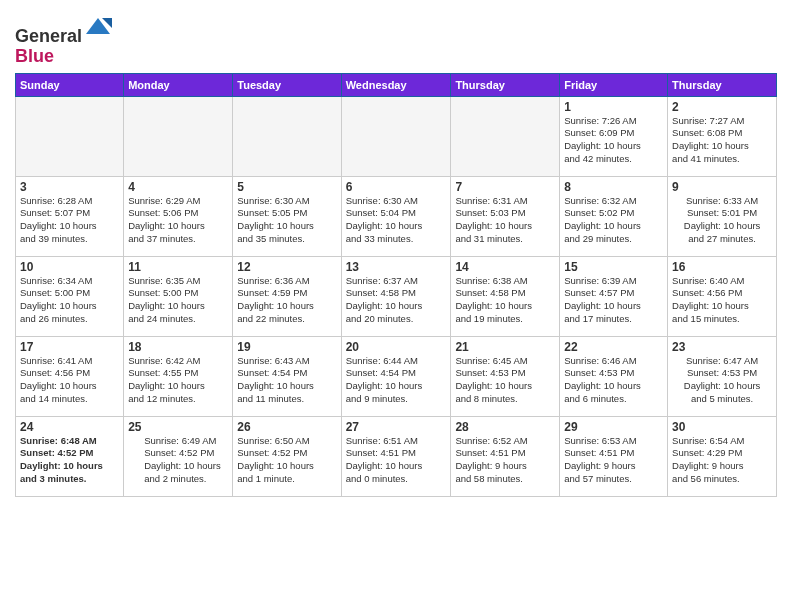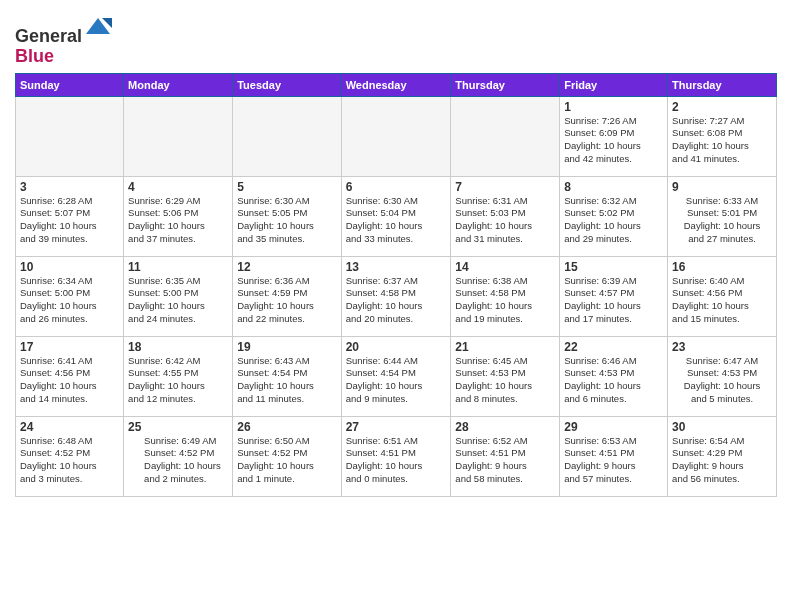--- a/index.html
+++ b/index.html
@@ -296,21 +296,21 @@
             <span class="day-number">23</span>
             <div class="day-info" style="white-space: pre-line; text-align: center;">Sunrise: 6:47 AM
 Sunset: 4:53 PM
 Daylight: 10 hours
 and 5 minutes.</div>
           </td>
         </tr>
         <tr>
           <td>
             <span class="day-number">24</span>
-            <div class="day-info" style="white-space: pre-line;">Sunrise: 6:48 AM
+            <div class="day-info" style="white-space: pre-line; font-weight: bold;">Sunrise: 6:48 AM
 Sunset: 4:52 PM
 Daylight: 10 hours
 and 3 minutes.</div>
           </td>
           <td>
             <span class="day-number">25</span>
             <div class="day-info" style="white-space: pre-line; margin-left: 16px;">Sunrise: 6:49 AM
 Sunset: 4:52 PM
 Daylight: 10 hours
 and 2 minutes.</div>

